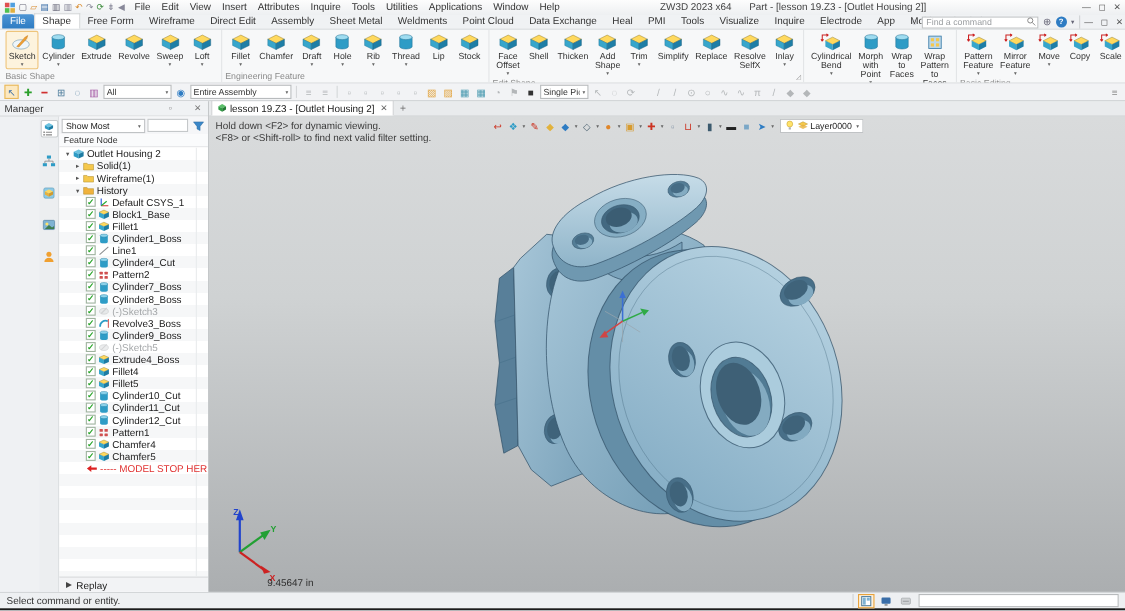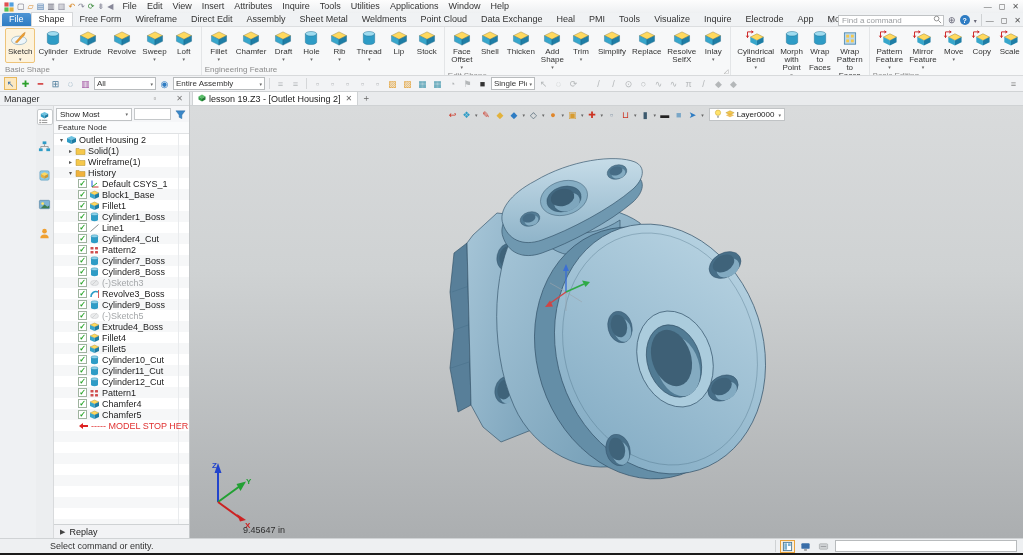--- a/index.html
+++ b/index.html
@@ -95,21 +95,21 @@
   #vtoolbar{position:absolute;top:16px;left:256px;display:flex;align-items:center;gap:1px;}
   .vicon{width:13px;height:13px;display:inline-flex;align-items:center;justify-content:center;font-size:9px;}
   .vcaret{font-size:5px;color:#666;margin:0 1px;}
   .layerbox{height:13px;background:#fff;border:1px solid #c0c3c5;display:flex;align-items:center;gap:2px;padding:0 3px;margin-left:3px;font-size:8px;}
   .layerbox svg{width:10px;height:10px;}
   #modelsvg{position:absolute;top:14px;left:0;width:833px;height:432px;}
   #measure{position:absolute;left:5px;bottom:3px;color:#2e2e2e;margin-left:48px;}
 
   
   #statusbar{height:17px;background:#eef0f2;border-top:1px solid #d0d3d5;border-bottom:2px solid #1b1b1b;display:flex;align-items:center;padding:0 6px;gap:4px;}
-  #statusmsg{flex:1;color:#333;margin-left:44px;}
+  #statusmsg{flex:1;color:#333;}
   .ssep{width:1px;height:12px;background:#cfd2d4;}
   .stico{width:15px;height:13px;display:inline-flex;align-items:center;justify-content:center;border:1px solid transparent;}
   .stico svg{width:11px;height:11px;}
   .stico.hl{border-color:#e8a33c;background:#fdf1dd;}
   #statusinput{width:182px;height:12px;border:1px solid #b8bbbd;background:#fff;}
 </style>
 </head>
 <body>
 
 <div id="titlebar">
@@ -139,20 +139,24 @@
       <span class="menu">View</span>
       <span class="menu">Insert</span>
       <span class="menu">Attributes</span>
       <span class="menu">Inquire</span>
       <span class="menu">Tools</span>
       <span class="menu">Utilities</span>
       <span class="menu">Applications</span>
       <span class="menu">Window</span>
       <span class="menu">Help</span>
     </div>
+  <div id="titletext">
+    <span>ZW3D 2023 x64</span>
+    <span>Part - [lesson 19.Z3 - [Outlet Housing 2]]</span>
+  </div>
   <div class="winbtns" id="appwinbtns">
       <span>—</span>
       <span>◻</span>
       <span>✕</span>
     </div>
 </div>
 
 <div id="tabrow">
   <span id="ribbontabs" style="display:flex;align-items:flex-end;">
       <span class="rtab file">File</span>
@@ -968,20 +972,24 @@
         <text x="22" y="362" fill="#2244cc">Z</text>
         <line x1="28" y1="396" x2="50" y2="380" stroke="#22a033" stroke-width="2"></line>
           <polygon points="46.5,378 50.5,385 56,375.5" fill="#22a033"></polygon>
         <text x="56" y="378" fill="#22a033">Y</text>
         <line x1="28" y1="396" x2="50" y2="412" stroke="#cc2222" stroke-width="2"></line>
           <polygon points="47,408 50,415.5 56,414" fill="#cc2222"></polygon>
         <text x="55" y="422" fill="#cc2222">X</text>
       </g>
     </svg>
 
+    <div id="hint">
+      <div>Hold down &lt;F2&gt; for dynamic viewing.</div>
+      <div>&lt;F8&gt; or &lt;Shift-roll&gt; to find next valid filter setting.</div>
+    </div>
     <div id="vtoolbar">
         <span class="vicon" style="color: rgb(204, 51, 34);">↩</span>
         <span class="vicon" style="color: rgb(46, 156, 198);">❖</span>
         <span class="vcaret">▾</span>
         <span class="vicon" style="color: rgb(204, 51, 34);">✎</span>
         <span class="vicon" style="color: rgb(226, 178, 60);">◆</span>
         <span class="vicon" style="color: rgb(46, 124, 195);">◆</span>
         <span class="vcaret">▾</span>
         <span class="vicon" style="color: rgb(85, 106, 120);">◇</span>
         <span class="vcaret">▾</span>

